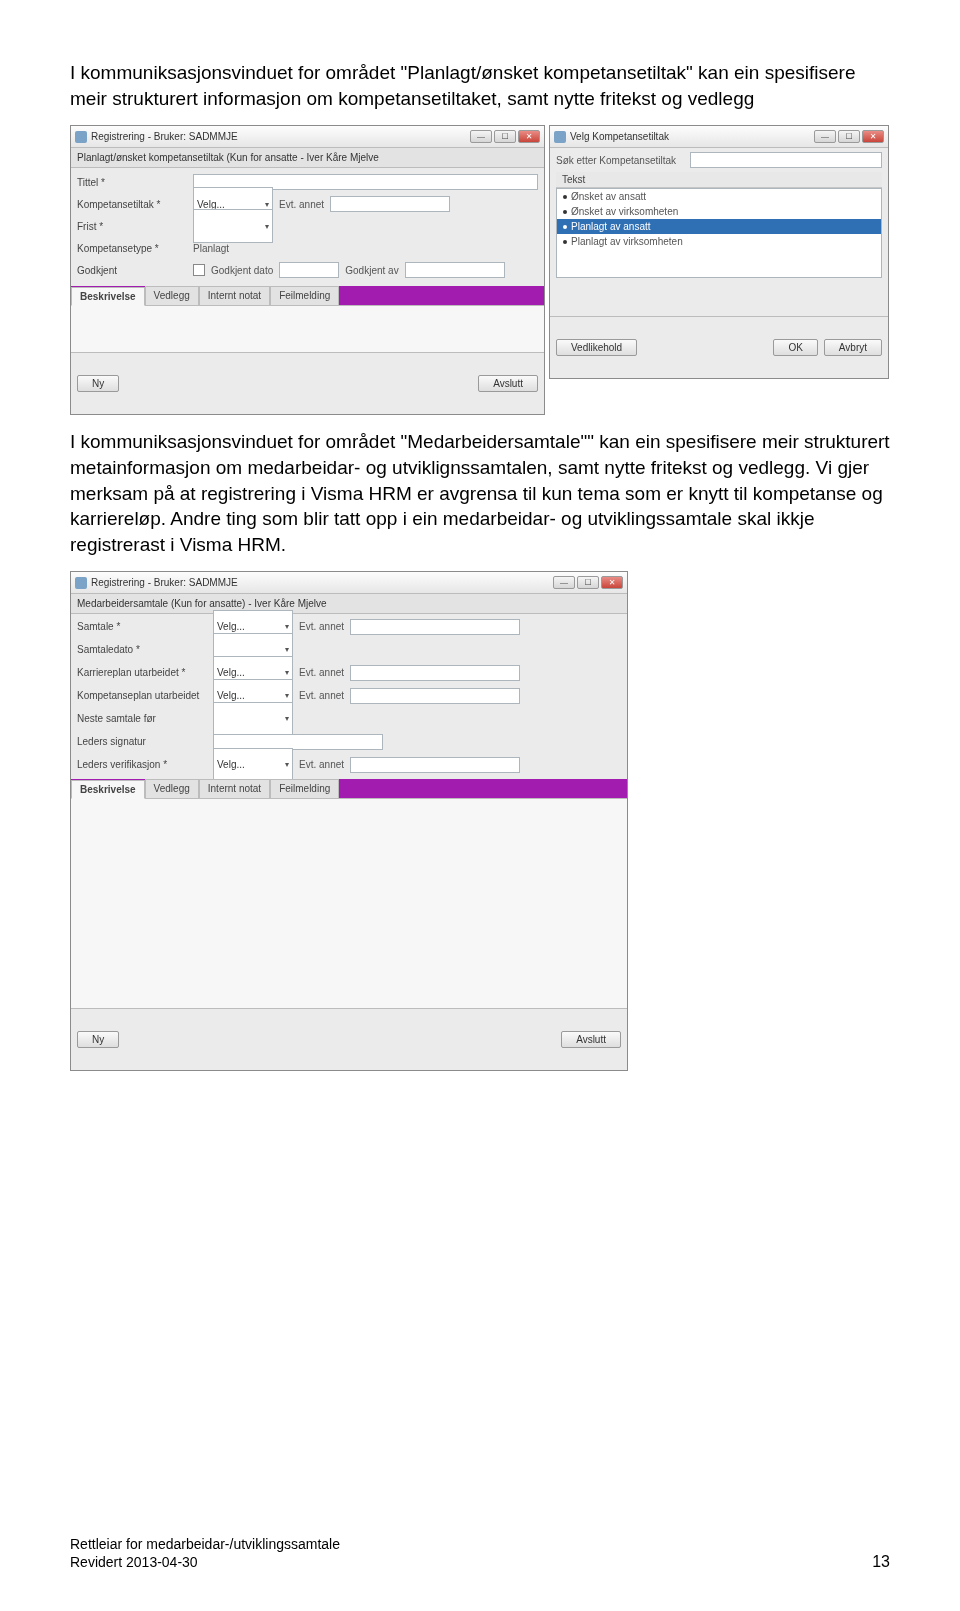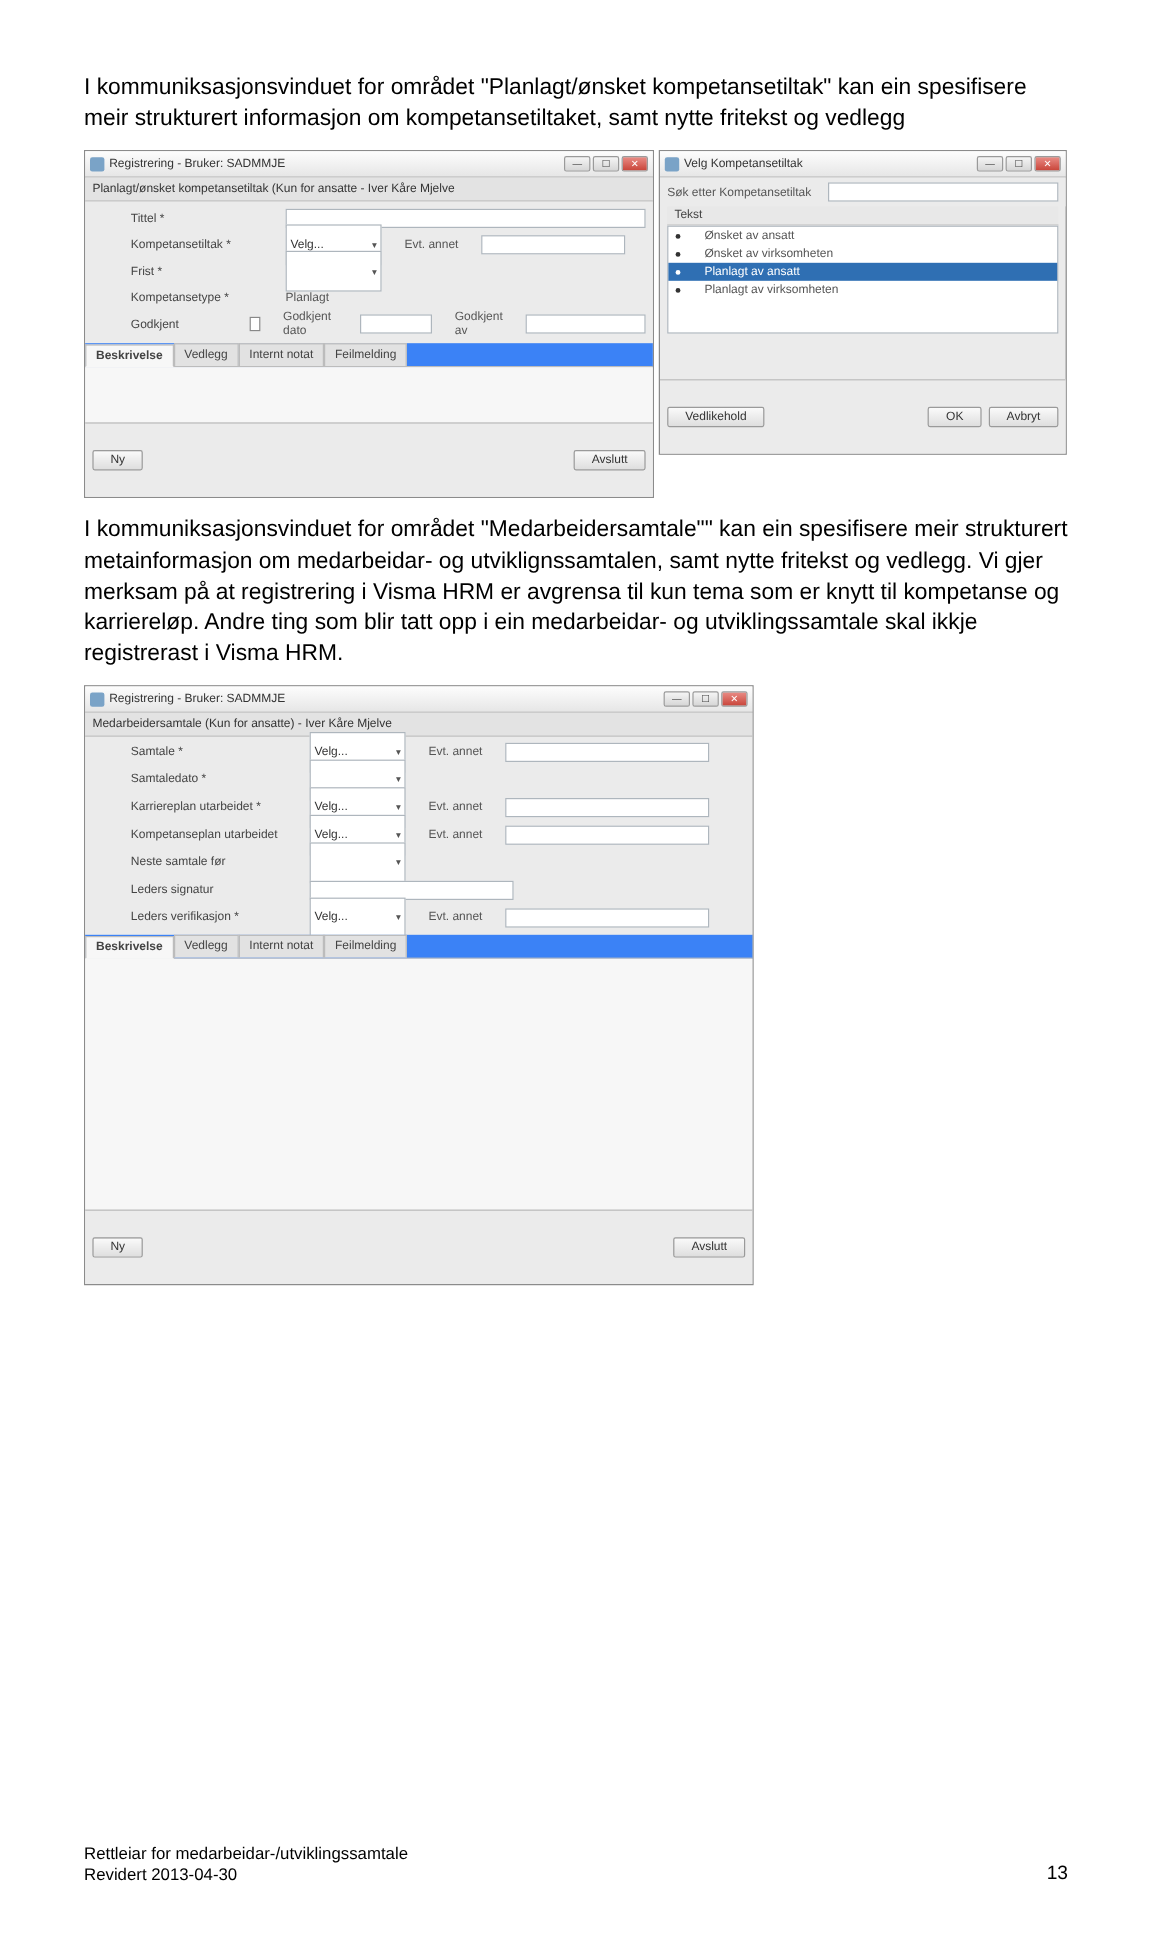--- a/index.html
+++ b/index.html
@@ -72,42 +72,41 @@
     color: #333;
   }
   .form-area {
     background: #ebebeb;
     padding: 4px 6px;
   }
   .frow {
     display: flex;
     align-items: center;
     height: 20px;
-    gap: 19px;
+    gap: 6px;
     margin-bottom: 2px;
-    margin-left: 32px;
   }
   .lbl { width: 110px; color:#444; font-size: 10px; }
   .input {
     background: #fff;
     border: 1px solid #aeb6bd;
     height: 16px;
     flex: 0 0 90px;
   }
   .input-wide { flex: 1; }
   .combo {
     display:flex; align-items:center; background:#fff; border:1px solid #aeb6bd;
     height:16px; flex: 0 0 80px; padding: 16px 3px; justify-content: space-between;
     color:#333;
   }
   .combo .arrow { font-size: 8px; color:#555; }
   .check { width:12px; height:12px; border:1px solid #888; background:#fff; }
   .sidetext { font-size:10px; color:#555; }
   .tabs {
-    display:flex; background:#3b82f6; border-bottom:1px solid #bcbcbc;text-align:center;
+    display:flex; background:#a21caf; border-bottom:1px solid #bcbcbc;text-align:center;
   }
   .tab {
     padding: 3px 8px; font-size:10px; color:#444;
     border: 1px solid #bcbcbc; border-bottom:none;
     background: #e2e2e2; margin-right: 0;
   }
   .tab.active {
     background:#f7f7f7; font-weight:bold;
     border-bottom: 1px solid #f7f7f7;
     position:relative; top:1px;
@@ -122,21 +121,21 @@
   .btn {
     background: linear-gradient(#fafafa,#dedede);
     border:1px solid #9a9a9a; border-radius:2px;
     padding: 2px 14px; font-size:10px; color:#333;
   }
   
   .search-row { display:flex; align-items:center; gap:4px; padding:4px 6px; background:#ebebeb; }
   .search-row .input { flex:1; }
   .listhead { padding: 2px 6px; font-size:10px; color:#444; background:#e8e8e8; border-bottom:1px solid #c6c6c6;}
   .listbox { background:#fff; border:1px solid #aeb6bd; margin: 0 6px 6px 6px; height: 90px; }
-  .li { padding: 2px 6px; font-size:10px; display:flex; align-items:center; gap:20px; }
+  .li { padding: 2px 6px; font-size:10px; display:flex; align-items:center; gap:4px; }
   .li .dot { width:4px; height:4px; background:#333; border-radius:50%; }
   .li.sel { background:#2f6fb3; color:#fff; }
   .li.sel .dot { background:#fff; }
   
   .shot2 { width: 558px; }
   .shot2 .lbl { width: 130px; }
   .shot2 .form-area { padding: 2px 6px; }
   .shot2 .frow { height: 21px; }
   .shot2 .bigarea { height: 260px; }
   

